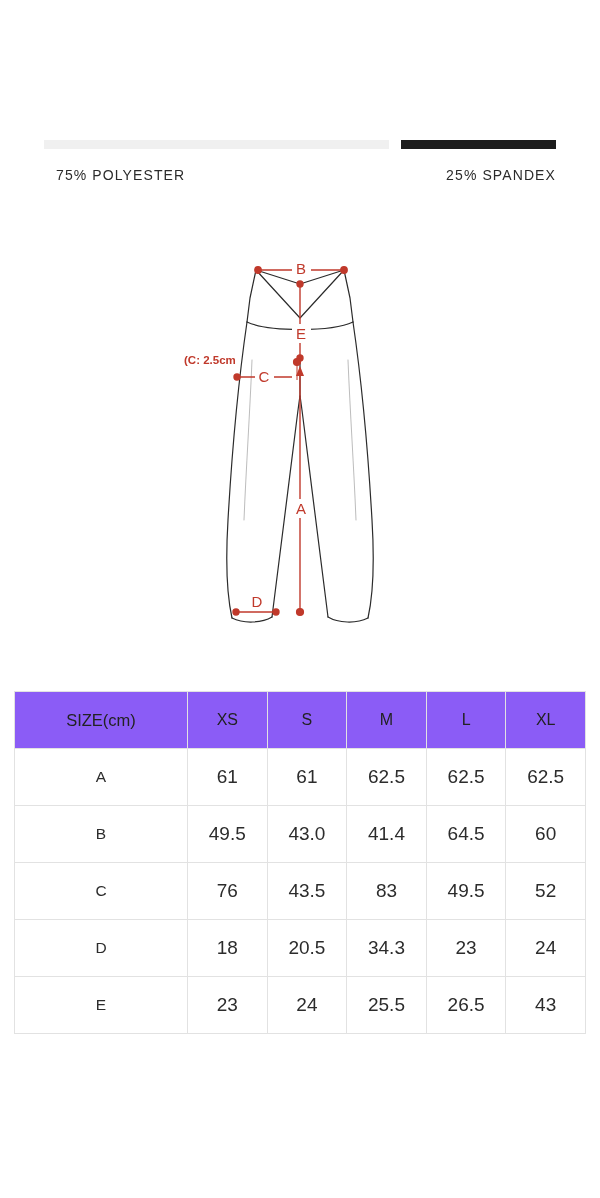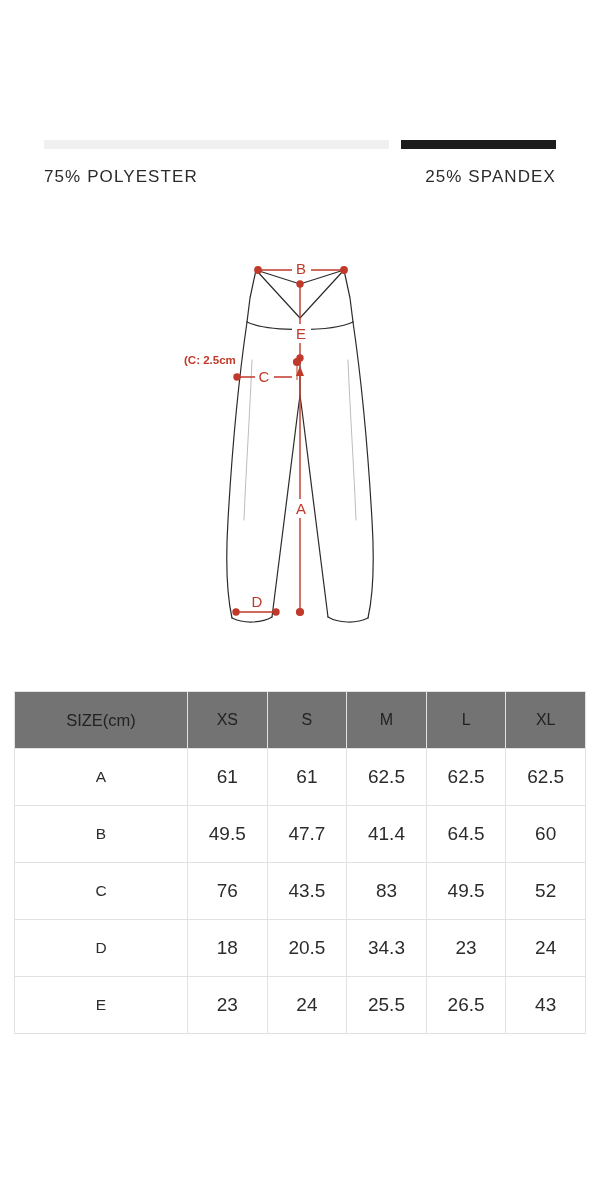--- a/index.html
+++ b/index.html
@@ -42,23 +42,24 @@
   .bar-span {
     flex: 0 0 155px;
     background: #1c1c1c;
   }
   .labels {
     display: flex;
     justify-content: space-between;
     padding: 0 44px;
     box-sizing: border-box;
     margin-top: 18px;
-    font-size: 17px;
+    font-size: 14px;
     letter-spacing: 1.1px;
     color: #2b2b2b;
+    margin-left: 12px;
   }
 
   
   .illustration {
     position: absolute;
     top: 240px;
     left: 0;
     width: 600px;
     height: 400px;
   }
@@ -81,21 +82,21 @@
   table.size-table th,
   table.size-table td {
     border: 1px solid #e2e2e2;
     height: 54px;
     text-align: center;
     font-weight: normal;
     font-size: 19px;
     color: #2c2c2c;
   }
   table.size-table thead th {
-    background: #737373;
+    background: #8b5cf6;
     font-size: 16px;
     color: #222;
   }
   table.size-table thead th.head-first {
     width: 170px;
     font-size: 16.5px;
   }
   table.size-table tbody td.row-label {
     width: 170px;
     font-size: 15.5px;
@@ -213,21 +214,21 @@
         <td class="row-label">A</td>
         <td>61</td>
         <td>61</td>
         <td>62.5</td>
         <td>62.5</td>
         <td>62.5</td>
       </tr>
       <tr>
         <td class="row-label">B</td>
         <td>49.5</td>
-        <td>47.7</td>
+        <td>43.0</td>
         <td>41.4</td>
         <td>64.5</td>
         <td>60</td>
       </tr>
       <tr>
         <td class="row-label">C</td>
         <td>76</td>
         <td>43.5</td>
         <td>83</td>
         <td>49.5</td>

